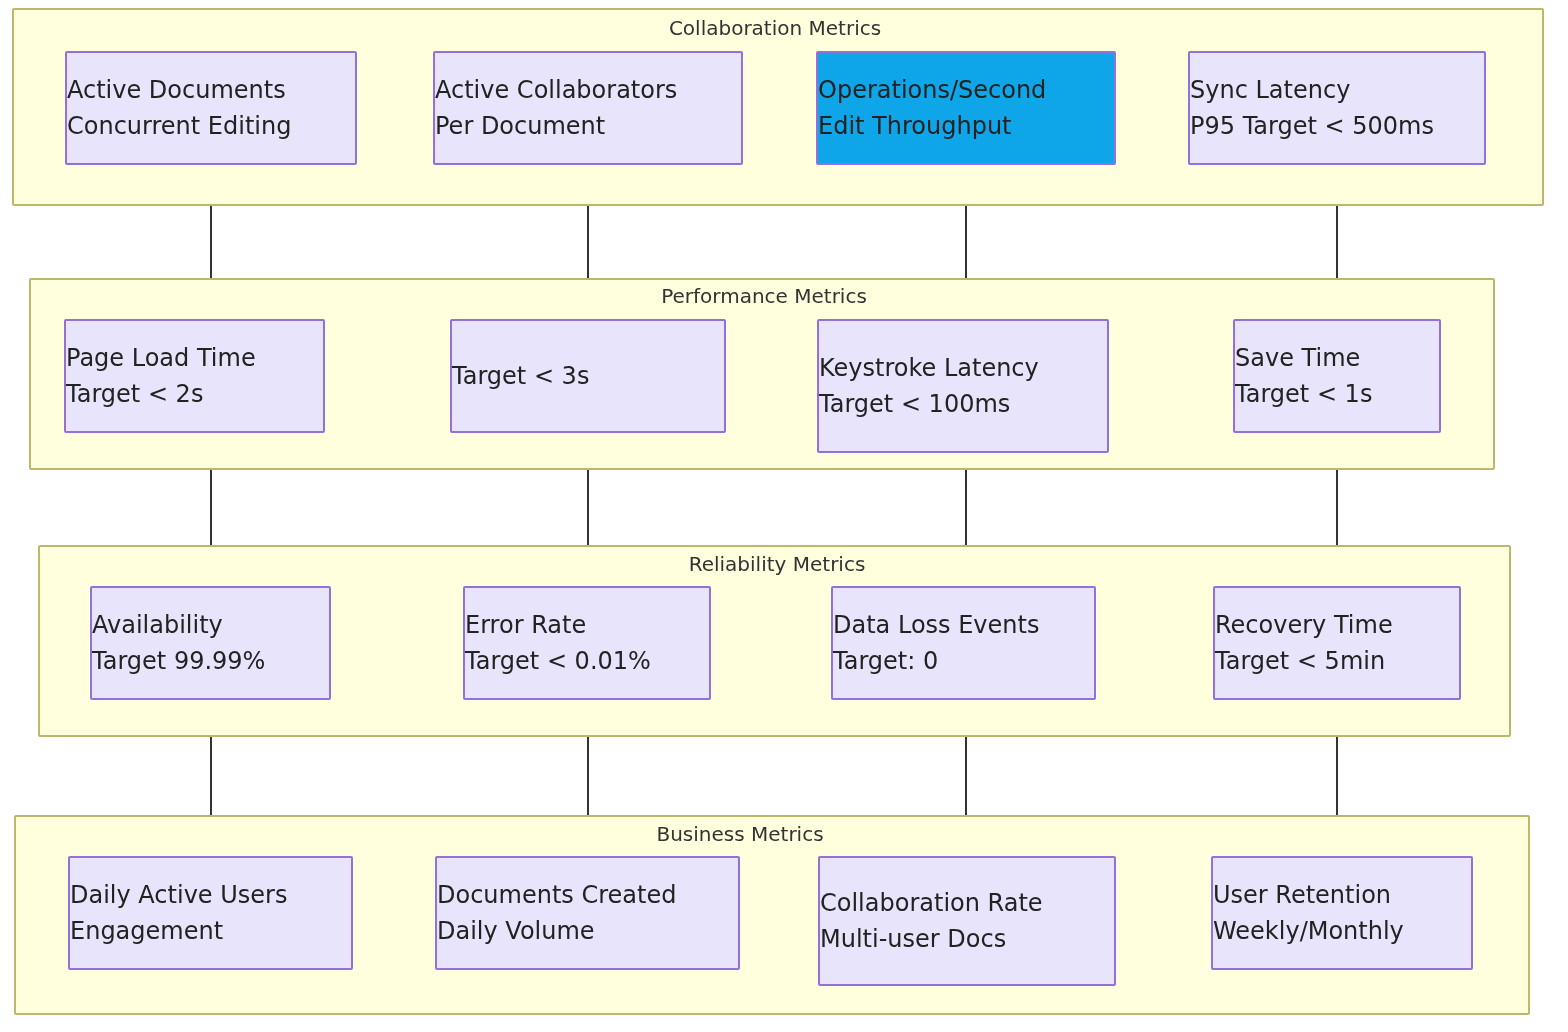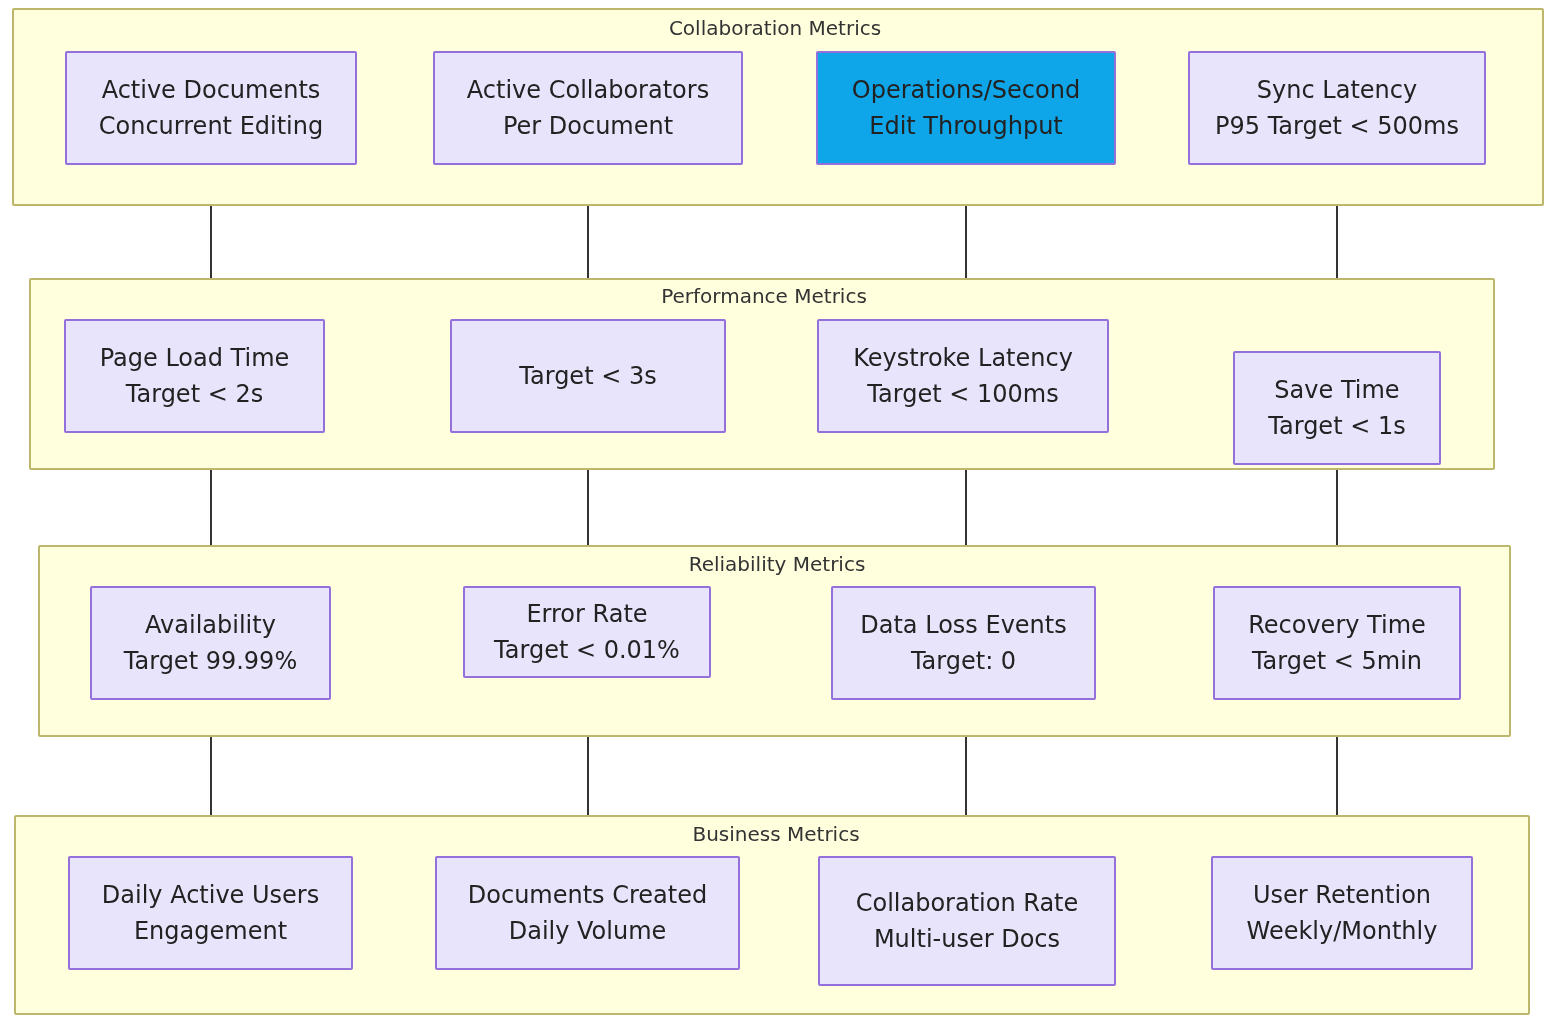--- a/index.html
+++ b/index.html
@@ -32,21 +32,21 @@
     text-align: center;
   }
   .node {
     position: absolute;
     box-sizing: border-box;
     background: #e8e4fb;
     border: 2px solid #9370db;
     border-radius: 2px;
     display: flex;
     flex-direction: column;
-    align-items: center;
+    align-items: flex-start;
     justify-content: center;
     color: #222222;
     font-size: 24px;
     line-height: 1.5;
   }
   .node .ln {
     display: block;
     white-space: nowrap;
   }
   .edge-layer {
@@ -106,48 +106,48 @@
       </div>
       <div class="cluster" style="left: 29px; top: 278px; width: 1466px; height: 192px; background: rgb(255, 255, 222); border-color: rgb(189, 183, 107);"></div>
       <div class="cluster-title" style="left: 764px; top: 286px;">Performance Metrics</div>
       <div class="node" style="left: 64px; top: 319px; width: 261px; height: 114px; background: rgb(232, 228, 251); border-color: rgb(147, 112, 219); color: rgb(34, 34, 34);">
         <span class="ln">Page Load Time</span>
         <span class="ln">Target &lt; 2s</span>
       </div>
       <div class="node" style="left: 450px; top: 319px; width: 276px; height: 114px; background: rgb(232, 228, 251); border-color: rgb(147, 112, 219); color: rgb(34, 34, 34);">
         <span class="ln">Target &lt; 3s</span>
       </div>
-      <div class="node" style="left: 817px; top: 319px; width: 292px; height: 114px; background: rgb(232, 228, 251); border-color: rgb(147, 112, 219); color: rgb(34, 34, 34);">
+      <div class="node" style="left: 817px; top: 319px; width: 292px; height: 134px; background: rgb(232, 228, 251); border-color: rgb(147, 112, 219); color: rgb(34, 34, 34);">
         <span class="ln">Keystroke Latency</span>
         <span class="ln">Target &lt; 100ms</span>
       </div>
-      <div class="node" style="left: 1233px; top: 319px; width: 208px; height: 114px; background: rgb(232, 228, 251); border-color: rgb(147, 112, 219); color: rgb(34, 34, 34); margin-top: 32px;">
+      <div class="node" style="left: 1233px; top: 319px; width: 208px; height: 114px; background: rgb(232, 228, 251); border-color: rgb(147, 112, 219); color: rgb(34, 34, 34);">
         <span class="ln">Save Time</span>
         <span class="ln">Target &lt; 1s</span>
       </div>
       <div class="cluster" style="left: 38px; top: 545px; width: 1473px; height: 192px; background: rgb(255, 255, 222); border-color: rgb(189, 183, 107);"></div>
       <div class="cluster-title" style="left: 777px; top: 554px;">Reliability Metrics</div>
       <div class="node" style="left: 90px; top: 586px; width: 241px; height: 114px; background: rgb(232, 228, 251); border-color: rgb(147, 112, 219); color: rgb(34, 34, 34);">
         <span class="ln">Availability</span>
         <span class="ln">Target 99.99%</span>
       </div>
-      <div class="node" style="left: 463px; top: 586px; width: 248px; height: 92px; background: rgb(232, 228, 251); border-color: rgb(147, 112, 219); color: rgb(34, 34, 34);">
+      <div class="node" style="left: 463px; top: 586px; width: 248px; height: 114px; background: rgb(232, 228, 251); border-color: rgb(147, 112, 219); color: rgb(34, 34, 34);">
         <span class="ln">Error Rate</span>
         <span class="ln">Target &lt; 0.01%</span>
       </div>
       <div class="node" style="left: 831px; top: 586px; width: 265px; height: 114px; background: rgb(232, 228, 251); border-color: rgb(147, 112, 219); color: rgb(34, 34, 34);">
         <span class="ln">Data Loss Events</span>
         <span class="ln">Target: 0</span>
       </div>
       <div class="node" style="left: 1213px; top: 586px; width: 248px; height: 114px; background: rgb(232, 228, 251); border-color: rgb(147, 112, 219); color: rgb(34, 34, 34);">
         <span class="ln">Recovery Time</span>
         <span class="ln">Target &lt; 5min</span>
       </div>
       <div class="cluster" style="left: 14px; top: 815px; width: 1516px; height: 200px; background: rgb(255, 255, 222); border-color: rgb(189, 183, 107);"></div>
-      <div class="cluster-title" style="left: 776px; top: 824px;">Business Metrics</div>
+      <div class="cluster-title" style="left: 740px; top: 824px;">Business Metrics</div>
       <div class="node" style="left: 68px; top: 856px; width: 285px; height: 114px; background: rgb(232, 228, 251); border-color: rgb(147, 112, 219); color: rgb(34, 34, 34);">
         <span class="ln">Daily Active Users</span>
         <span class="ln">Engagement</span>
       </div>
       <div class="node" style="left: 435px; top: 856px; width: 305px; height: 114px; background: rgb(232, 228, 251); border-color: rgb(147, 112, 219); color: rgb(34, 34, 34);">
         <span class="ln">Documents Created</span>
         <span class="ln">Daily Volume</span>
       </div>
       <div class="node" style="left: 818px; top: 856px; width: 298px; height: 130px; background: rgb(232, 228, 251); border-color: rgb(147, 112, 219); color: rgb(34, 34, 34);">
         <span class="ln">Collaboration Rate</span>

